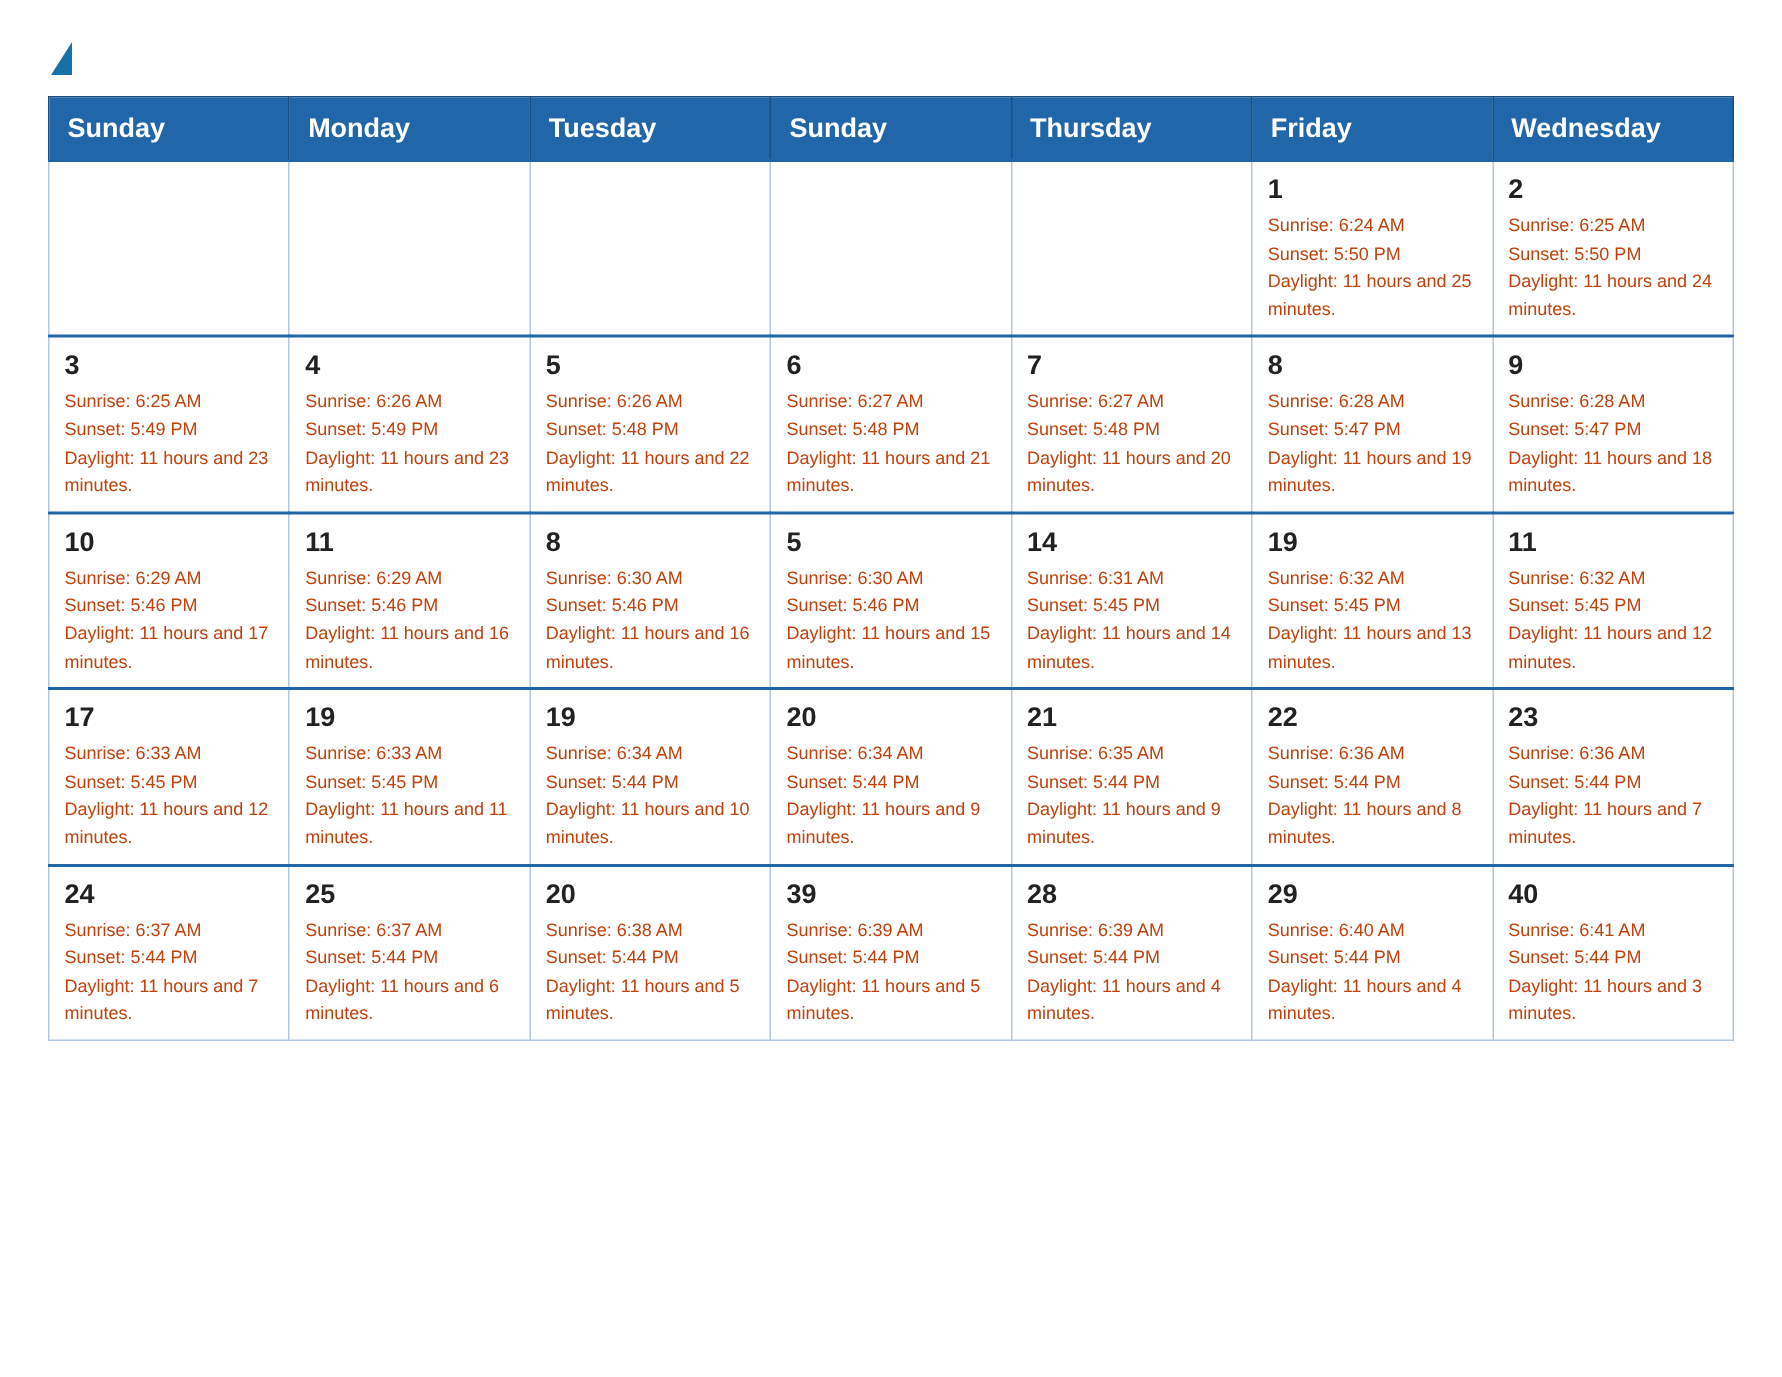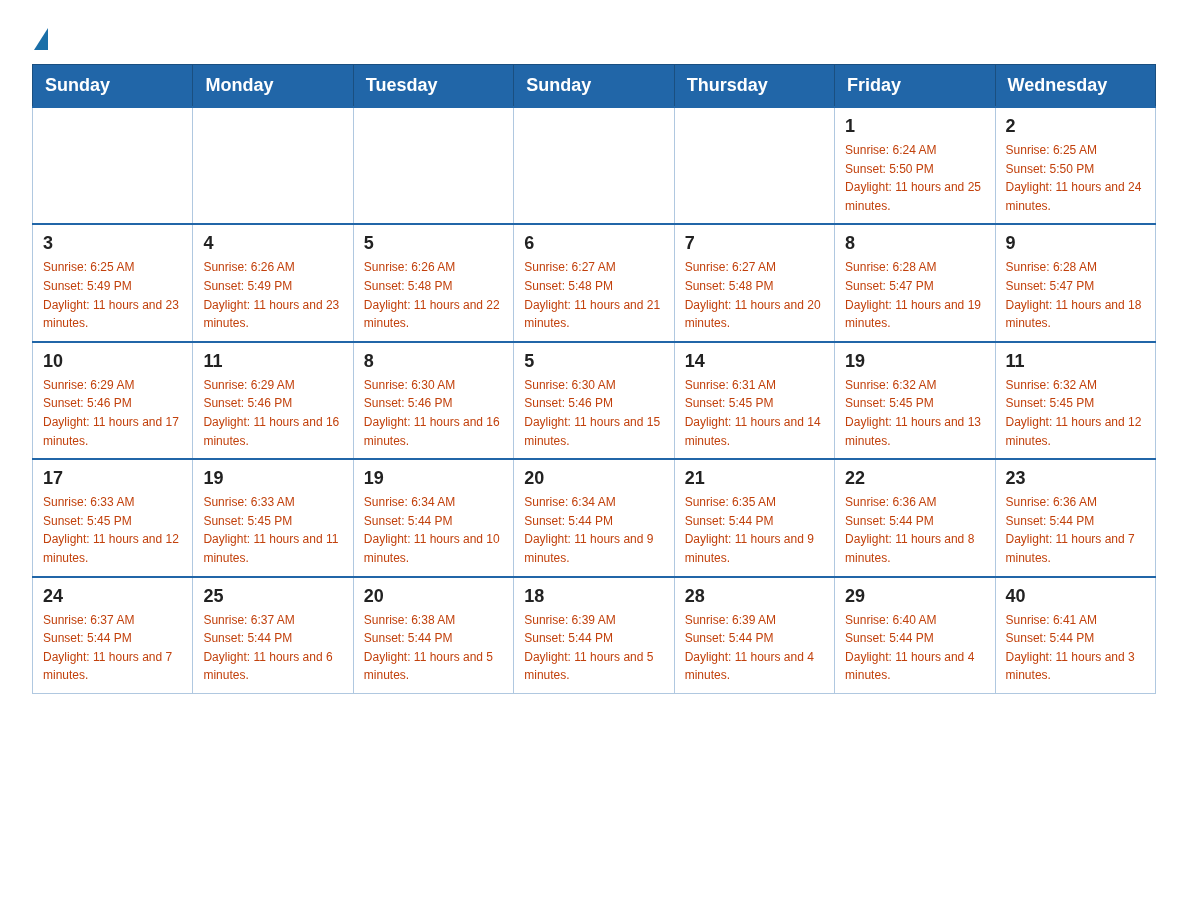--- a/index.html
+++ b/index.html
@@ -249,21 +249,21 @@
         </td>
         <td>
           <span class="day-number">25</span>
           <div class="day-info">Sunrise: 6:37 AM<br>Sunset: 5:44 PM<br>Daylight: 11 hours and 6 minutes.</div>
         </td>
         <td>
           <span class="day-number">20</span>
           <div class="day-info">Sunrise: 6:38 AM<br>Sunset: 5:44 PM<br>Daylight: 11 hours and 5 minutes.</div>
         </td>
         <td>
-          <span class="day-number">18</span>
+          <span class="day-number">39</span>
           <div class="day-info">Sunrise: 6:39 AM<br>Sunset: 5:44 PM<br>Daylight: 11 hours and 5 minutes.</div>
         </td>
         <td>
           <span class="day-number">28</span>
           <div class="day-info">Sunrise: 6:39 AM<br>Sunset: 5:44 PM<br>Daylight: 11 hours and 4 minutes.</div>
         </td>
         <td>
           <span class="day-number">29</span>
           <div class="day-info">Sunrise: 6:40 AM<br>Sunset: 5:44 PM<br>Daylight: 11 hours and 4 minutes.</div>
         </td>

